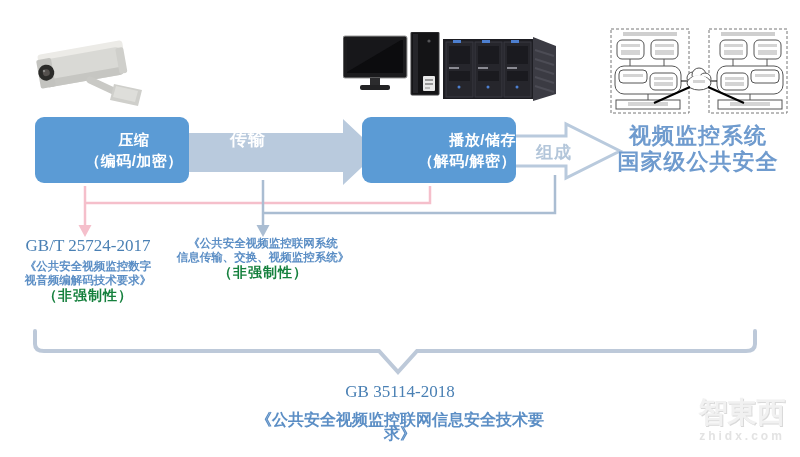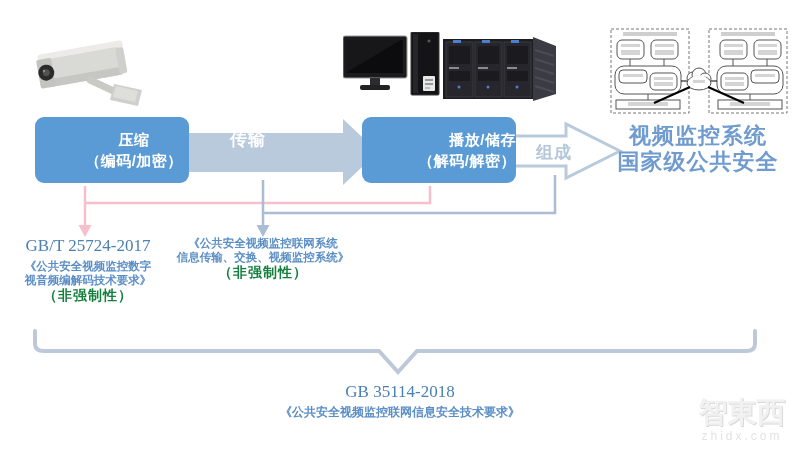--- a/index.html
+++ b/index.html
@@ -25,27 +25,27 @@
 
   
   .standard{position:absolute;text-align:center;}
   .std-1{left:8px;top:236px;width:160px;}
   .std-2{left:175px;top:236px;width:176px;}
   .std-code{font-family:"Liberation Serif","DejaVu Serif",serif;color:#4a80b4;
             font-size:17px;line-height:19px;margin-bottom:4px;}
   .std-title{color:#5b8ec5;font-size:11.5px;line-height:14px;font-weight:bold;}
   .std-note{color:#15803d;font-size:14px;font-weight:bold;letter-spacing:1px;}
   .std-bottom{left:250px;top:382px;width:300px;}
-  .std-bottom .std-title{font-size:12px;margin-top:4px;}
+  .std-bottom .std-title{font-size:16px;margin-top:12px;}
   .std-note-red{color:#e25858;font-size:14px;font-weight:bold;margin-top:9px;letter-spacing:1px;}
 
   
   .watermark{position:absolute;left:688px;top:397px;width:108px;text-align:center;}
   .wm-logo{font-size:29px;font-weight:bold;color:#f1f1f1;text-shadow:1px 1px 0 #d9d9d9;line-height:30px;}
-  .wm-url{font-size:12px;font-weight:normal;color:#e3e3e3;letter-spacing:3px;margin-top:2px;}
+  .wm-url{font-size:12px;font-weight:bold;color:#e3e3e3;letter-spacing:3px;margin-top:2px;}
 </style>
 </head>
 <body>
 
 <div class="canvas">
 
   <svg class="overlay" width="800" height="457" viewBox="0 0 800 457">
 
     <path d="M430 186 V203 H85 M85 186 V226" fill="none" stroke-width="2.5" stroke="#f5bfcb"></path>
     <polygon points="85,237 78.5,225 91.5,225" fill="#f5bfcb"></polygon>

